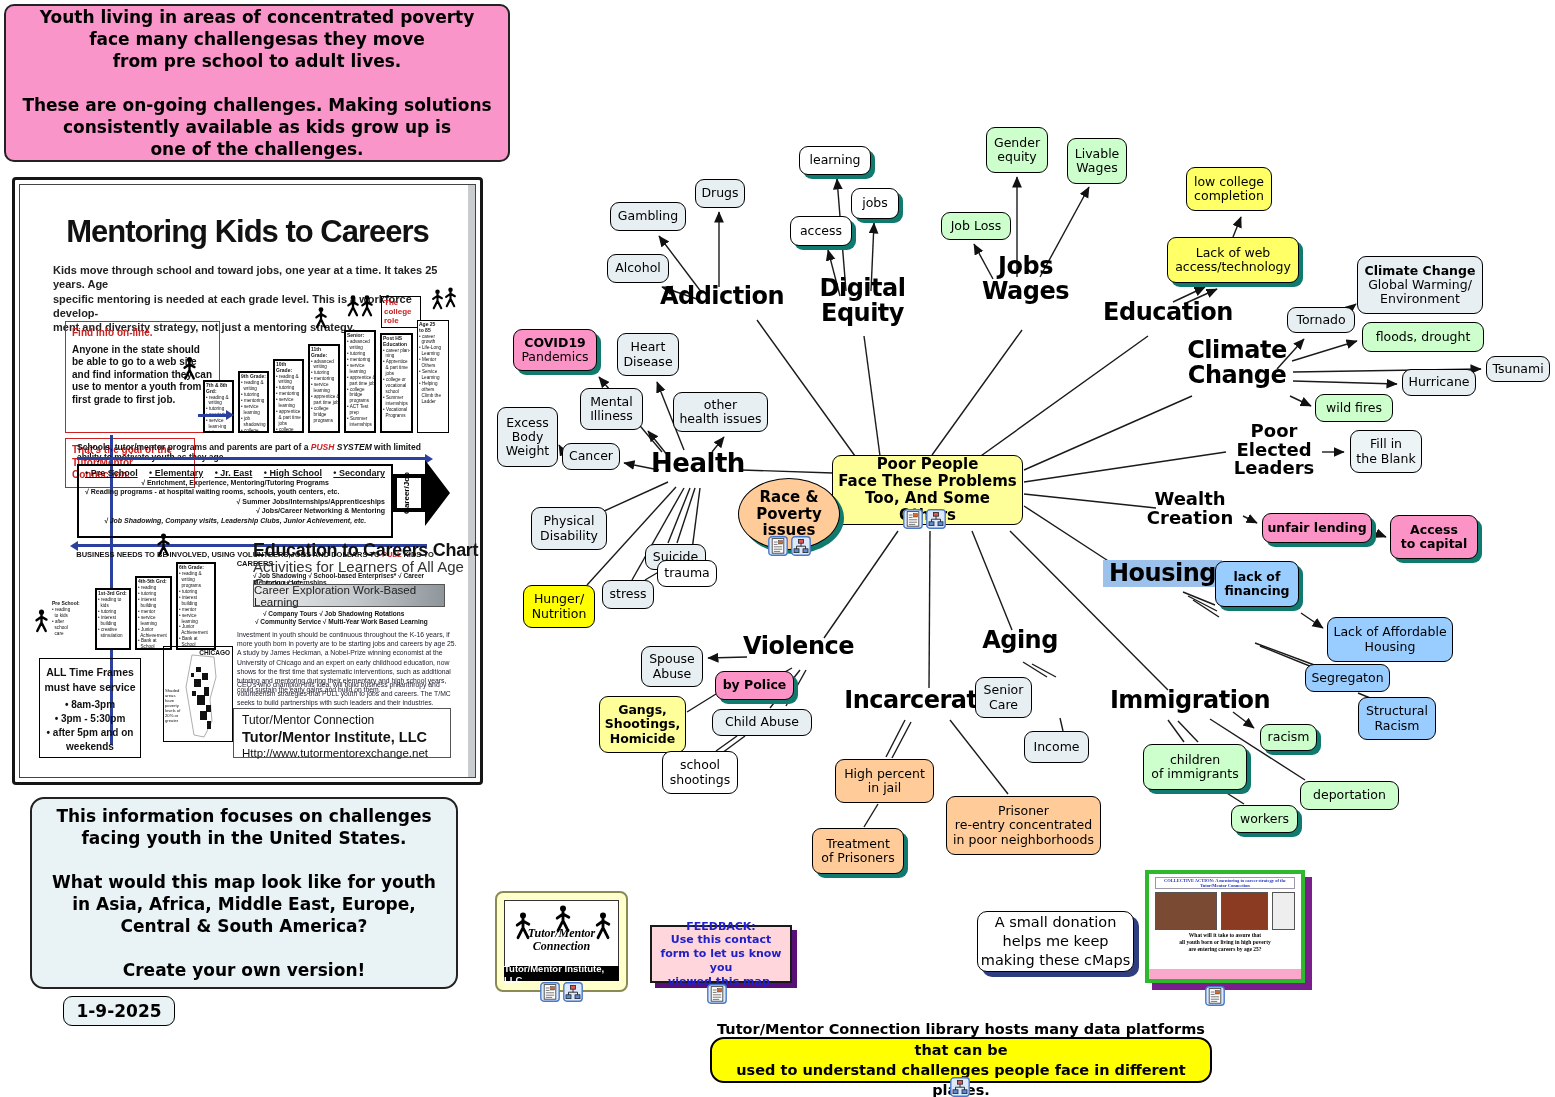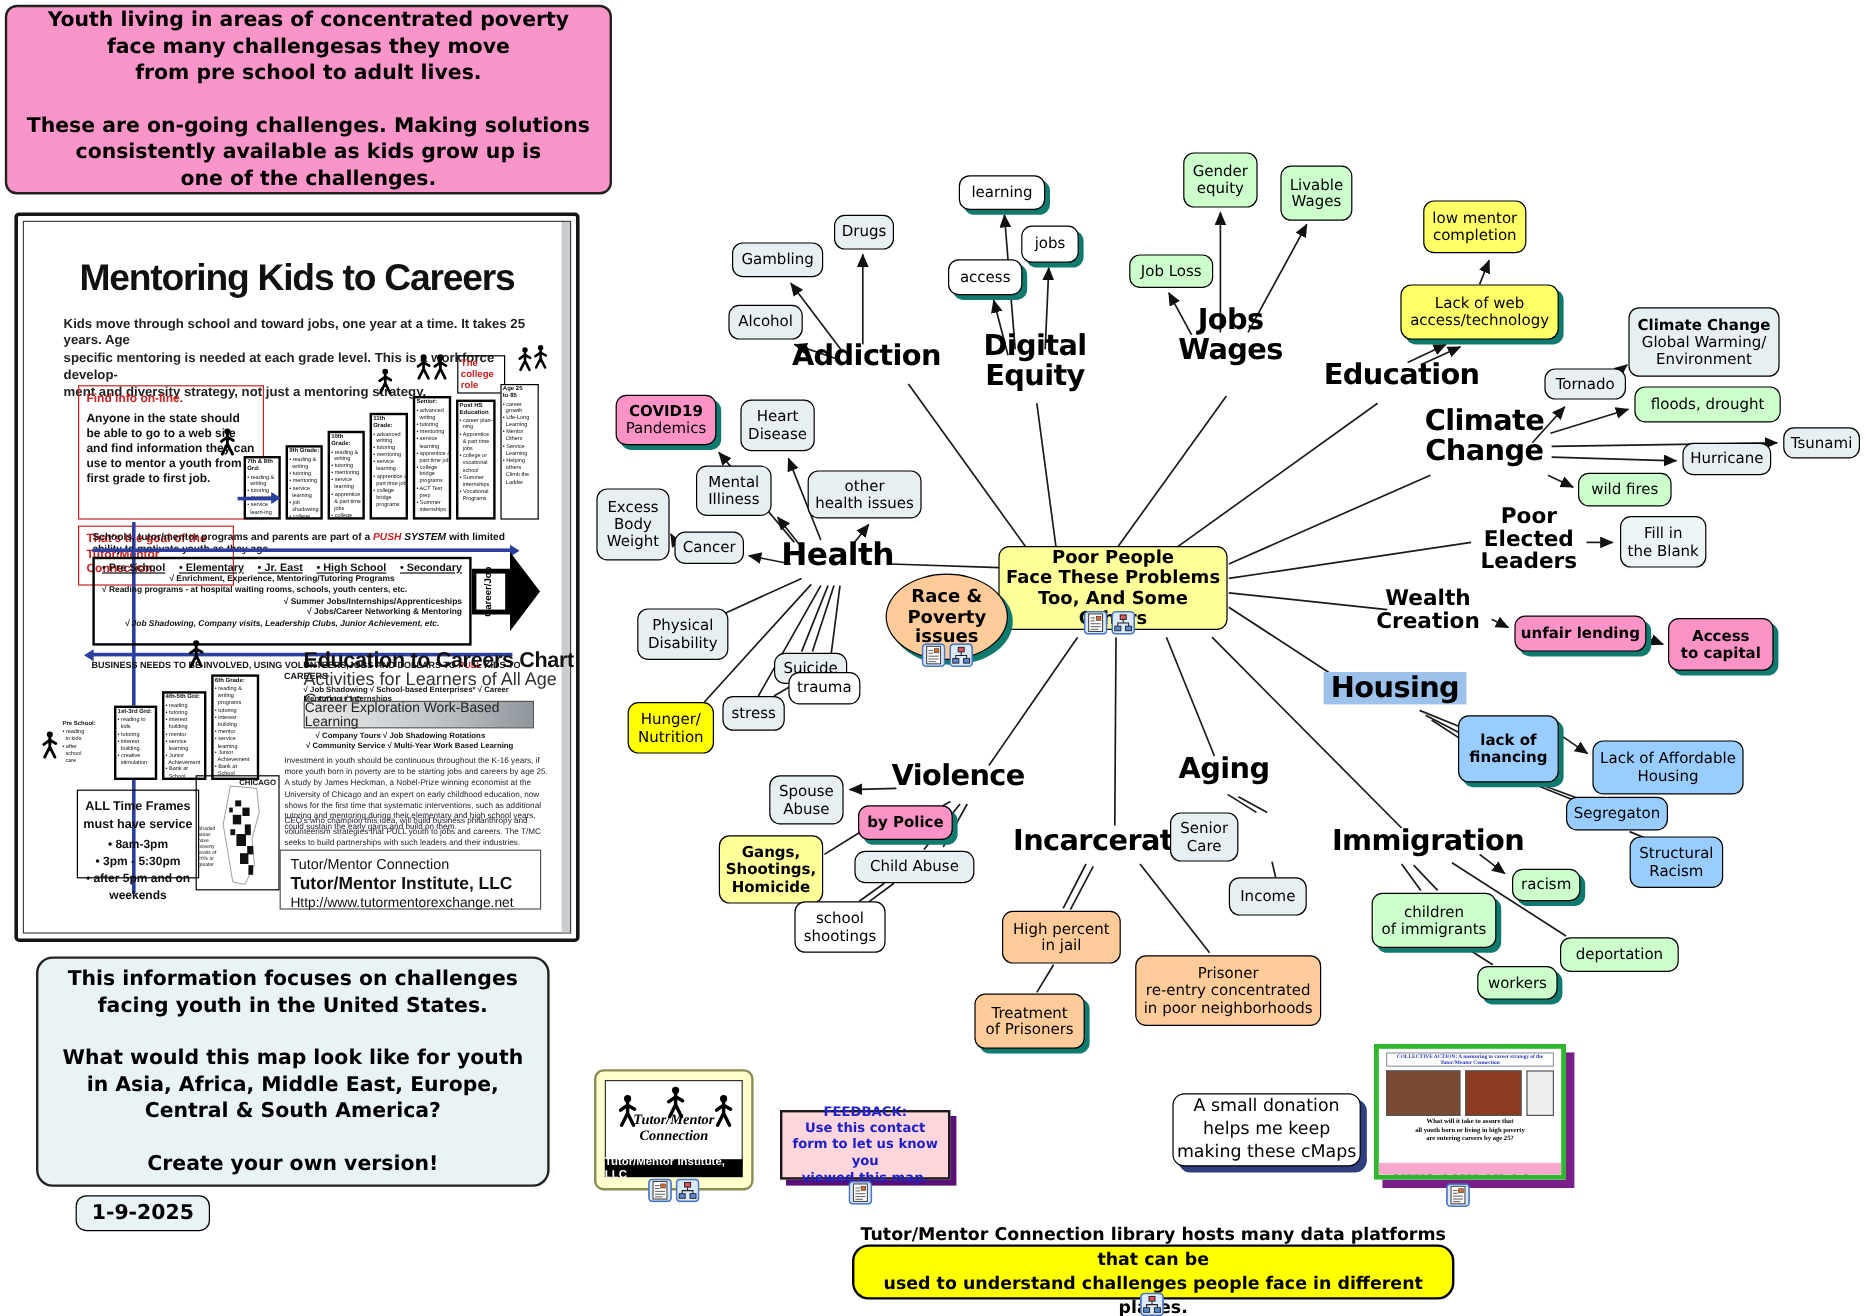--- a/index.html
+++ b/index.html
@@ -478,21 +478,21 @@
 
   <div class="pabs etct" style="left:238px;top:360px;">Education to Careers Chart</div>
   <div class="pabs etcs" style="left:238px;top:378px;">Activities for Learners of All Age Groups</div>
   <div class="pabs etck" style="left:238px;top:392px;width:200px;">√ Job Shadowing    √ School-based Enterprises*        √ Career Mentoring    √ Internships</div>
   <div class="pabs graybar" style="left:238px;top:404px;width:192px;height:23px;">Career   Exploration  Work-Based  Learning</div>
   <div class="pabs etck" style="left:248px;top:430px;">√ Company Tours    √  Job Shadowing Rotations</div>
   <div class="pabs etck" style="left:240px;top:438px;">√ Community Service         √  Multi-Year Work Based Learning</div>
   <div class="pabs ppara" style="left:222px;top:450px;width:220px;">Investment in youth should be continuous throughout the K-16 years, if more youth born in poverty are to be starting jobs and careers by age 25.  A study by James Heckman, a Nobel-Prize winning economist at the University of Chicago and an expert on early childhood education, now shows for the first time that systematic interventions, such as additional tutoring and mentoring during their elementary and high school years,  could sustain the early gains and build on them.</div>
   <div class="pabs ppara" style="left:222px;top:500px;width:220px;">CEO's who champion this idea, will build business philanthropy and volunteerism strategies that PULL youth to jobs and careers.  The T/MC seeks to build partnerships with such leaders and their industries.</div>
 
-  <div class="pabs allbox" style="left:49px;top:478px;width:102px;height:74px;">
+  <div class="pabs allbox" style="left:24px;top:478px;width:102px;height:100px;">
     <span class="pre">ALL Time Frames
 must have service</span>
     <div class="pre" style="font-size:10px;margin-top:4px;">• 8am-3pm
 • 3pm - 5:30pm
 • after 5pm and on
 weekends</div>
   </div>
 
   <div class="pabs chibox" style="left:148px;top:466px;width:70px;height:96px;">
     <div class="chilabel">CHICAGO</div>
@@ -582,21 +582,21 @@
 <div class="node white tsh" style="left:799px;top:146px;width:72px;height:29px;">learning</div>
 <div class="node white tsh" style="left:851px;top:188px;width:48px;height:31px;">jobs</div>
 <div class="node white tsh" style="left:790px;top:216px;width:62px;height:30px;">access</div>
 
 <div class="node green" style="left:986px;top:127px;width:62px;height:46px;">Gender
 equity</div>
 <div class="node green" style="left:1067px;top:138px;width:60px;height:46px;">Livable
 Wages</div>
 <div class="node green" style="left:941px;top:212px;width:70px;height:28px;">Job Loss</div>
 
-<div class="node y66" style="left:1186px;top:167px;width:86px;height:44px;">low mentor
+<div class="node y66" style="left:1186px;top:167px;width:86px;height:44px;">low college
 completion</div>
 <div class="node y66 tsh" style="left:1167px;top:237px;width:132px;height:46px;">Lack of web
 access/technology</div>
 
 <div class="node" style="left:1357px;top:256px;width:126px;height:58px;">
   <span class="b">Climate Change</span>
   <span class="pre">Global Warming/
 Environment</span>
 </div>
 <div class="node" style="left:1287px;top:307px;width:68px;height:26px;">Tornado</div>
@@ -605,21 +605,21 @@
 <div class="node" style="left:1402px;top:369px;width:74px;height:27px;">Hurricane</div>
 <div class="node green" style="left:1315px;top:394px;width:78px;height:28px;">wild fires</div>
 
 <div class="node" style="left:1350px;top:430px;width:72px;height:43px;background:#EDF4F5;">Fill in
 the Blank</div>
 
 <div class="node pink b tsh" style="left:1262px;top:513px;width:110px;height:30px;">unfair lending</div>
 <div class="node pink b tsh" style="left:1390px;top:515px;width:88px;height:44px;">Access
 to capital</div>
 
-<div class="node blue b tsh" style="left:1215px;top:596px;width:84px;height:56px;">lack of
+<div class="node blue b tsh" style="left:1215px;top:561px;width:84px;height:46px;">lack of
 financing</div>
 <div class="node blue" style="left:1327px;top:617px;width:126px;height:45px;">Lack of Affordable
 Housing</div>
 <div class="node blue" style="left:1305px;top:664px;width:85px;height:28px;">Segregaton</div>
 <div class="node blue" style="left:1358px;top:697px;width:78px;height:43px;">Structural
 Racism</div>
 
 <div class="node pink tsh" style="left:513px;top:329px;width:84px;height:42px;">
   <span class="b">COVID19</span>
   <span>Pandemics</span>

